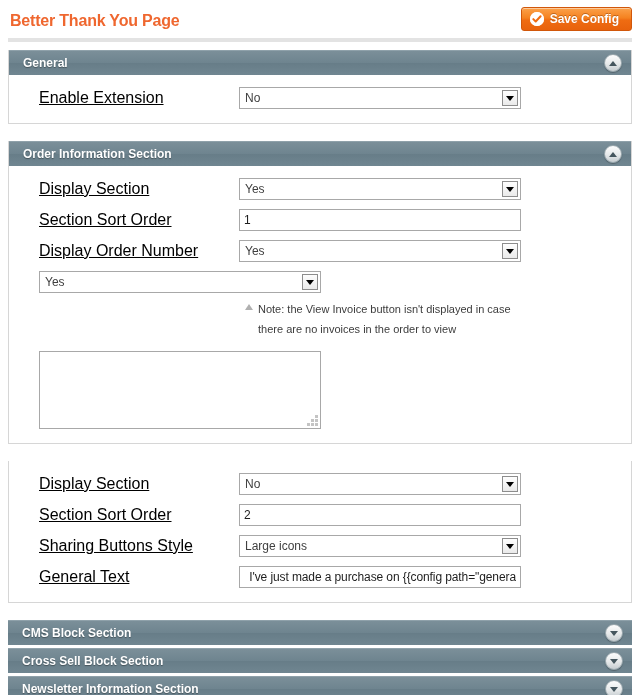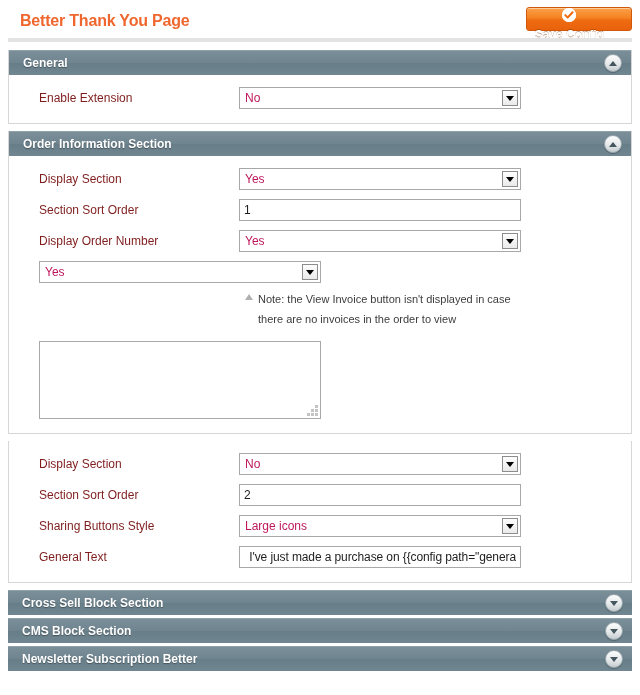--- a/index.html
+++ b/index.html
@@ -25,21 +25,21 @@
 
   
   .page-head {
     position: relative;
     height: 40px;
     padding: 0 8px;
     box-sizing: border-box;
   }
   .page-title {
     position: absolute;
-    left: 20px;
+    left: 10px;
     top: 12px;
     font-size: 16px;
     font-weight: bold;
     color: #ef672f;
     letter-spacing: -0.2px;
     white-space: nowrap;
   }
   .head-rule {
     position: absolute;
     left: 8px;
@@ -47,35 +47,34 @@
     top: 38px;
     height: 4px;
     background: #e3e3e3;
   }
 
   .save-button {
     position: absolute;
     right: 8px;
     top: 7px;
     height: 24px;
-    padding: 0 27px 0 8px;
+    padding: 0 12px 0 8px;
     display: flex;
     align-items: center;
     gap: 6px;
     border: 1px solid #d1570a;
     border-radius: 3px;
     background: linear-gradient(to bottom, #fba14a 0%, #f58220 45%, #ef6c12 55%, #e8620c 100%);
     color: #ffffff;
     font-size: 12px;
     font-weight: bold;
     cursor: pointer;
     box-sizing: border-box;
     text-shadow: 0 -1px 0 rgba(120,50,0,.45);
     box-shadow: inset 0 1px 0 rgba(255,255,255,.45);
-    flex-direction: column;
   }
   .save-check {
     width: 14px;
     height: 14px;
     border-radius: 50%;
     background: #ffffff;
     display: inline-flex;
     align-items: center;
     justify-content: center;
     flex: none;
@@ -84,21 +83,21 @@
 
   
   .sections {
     position: absolute;
     left: 8px;
     right: 8px;
     top: 50px;
   }
 
   .section {
-    margin-bottom: 7px;
+    margin-bottom: 17px;
     border: 1px solid #d6d6d6;
     border-top: none;
     background: #ffffff;
   }
   .section.collapsed {
     border: none;
     margin-bottom: 3px;
   }
 
   .section-header {
@@ -155,43 +154,44 @@
     align-items: flex-start;
     padding: 0 0 0 30px;
     margin-bottom: 9px;
     min-height: 22px;
   }
   .field-row:last-child { margin-bottom: 0; }
 
   .field-label {
     width: 200px;
     flex: none;
-    font-size: 12px;
-    color: #7f1d1d;
+    font-size: 16px;
+    color: #000000;
     line-height: 22px;
     white-space: nowrap;
+    text-decoration: underline;
   }
 
   .field-control { position: relative; }
 
   .sel {
     width: 282px;
     height: 22px;
     border: 1px solid #a8a8a8;
     background: #ffffff;
     position: relative;
     box-sizing: border-box;
     display: flex;
     align-items: center;
     cursor: pointer;
   }
   .sel .sel-value {
     padding-left: 5px;
     font-size: 12px;
-    color: #be185d;
+    color: #404040;
     line-height: 20px;
     white-space: nowrap;
     overflow: hidden;
   }
   .sel .sel-arrow {
     position: absolute;
     right: 2px;
     top: 2px;
     width: 16px;
     height: 16px;
@@ -443,39 +443,39 @@
           <div class="field-control">
             <input class="txt wide-value" type="text" value="I've just made a purchase on {{config path=&quot;genera" style="">
           </div>
         </div>
 
       </div>
     </div>
 
     <div class="section collapsed">
       <div class="section-header">
+        <span class="section-title">CMS Block Section</span>
+        <span class="toggle-icon down">
+            <span class="tri"></span>
+          </span>
+      </div>
+    </div>
+
+    <div class="section collapsed">
+      <div class="section-header">
         <span class="section-title">Cross Sell Block Section</span>
         <span class="toggle-icon down">
             <span class="tri"></span>
           </span>
       </div>
     </div>
 
     <div class="section collapsed">
       <div class="section-header">
-        <span class="section-title">CMS Block Section</span>
+        <span class="section-title">Newsletter Information Section</span>
         <span class="toggle-icon down">
             <span class="tri"></span>
           </span>
       </div>
     </div>
 
-    <div class="section collapsed">
-      <div class="section-header">
-        <span class="section-title">Newsletter Subscription Better</span>
-        <span class="toggle-icon down">
-            <span class="tri"></span>
-          </span>
-      </div>
-    </div>
-
   </div>
 </div>
 
 </body></html>

